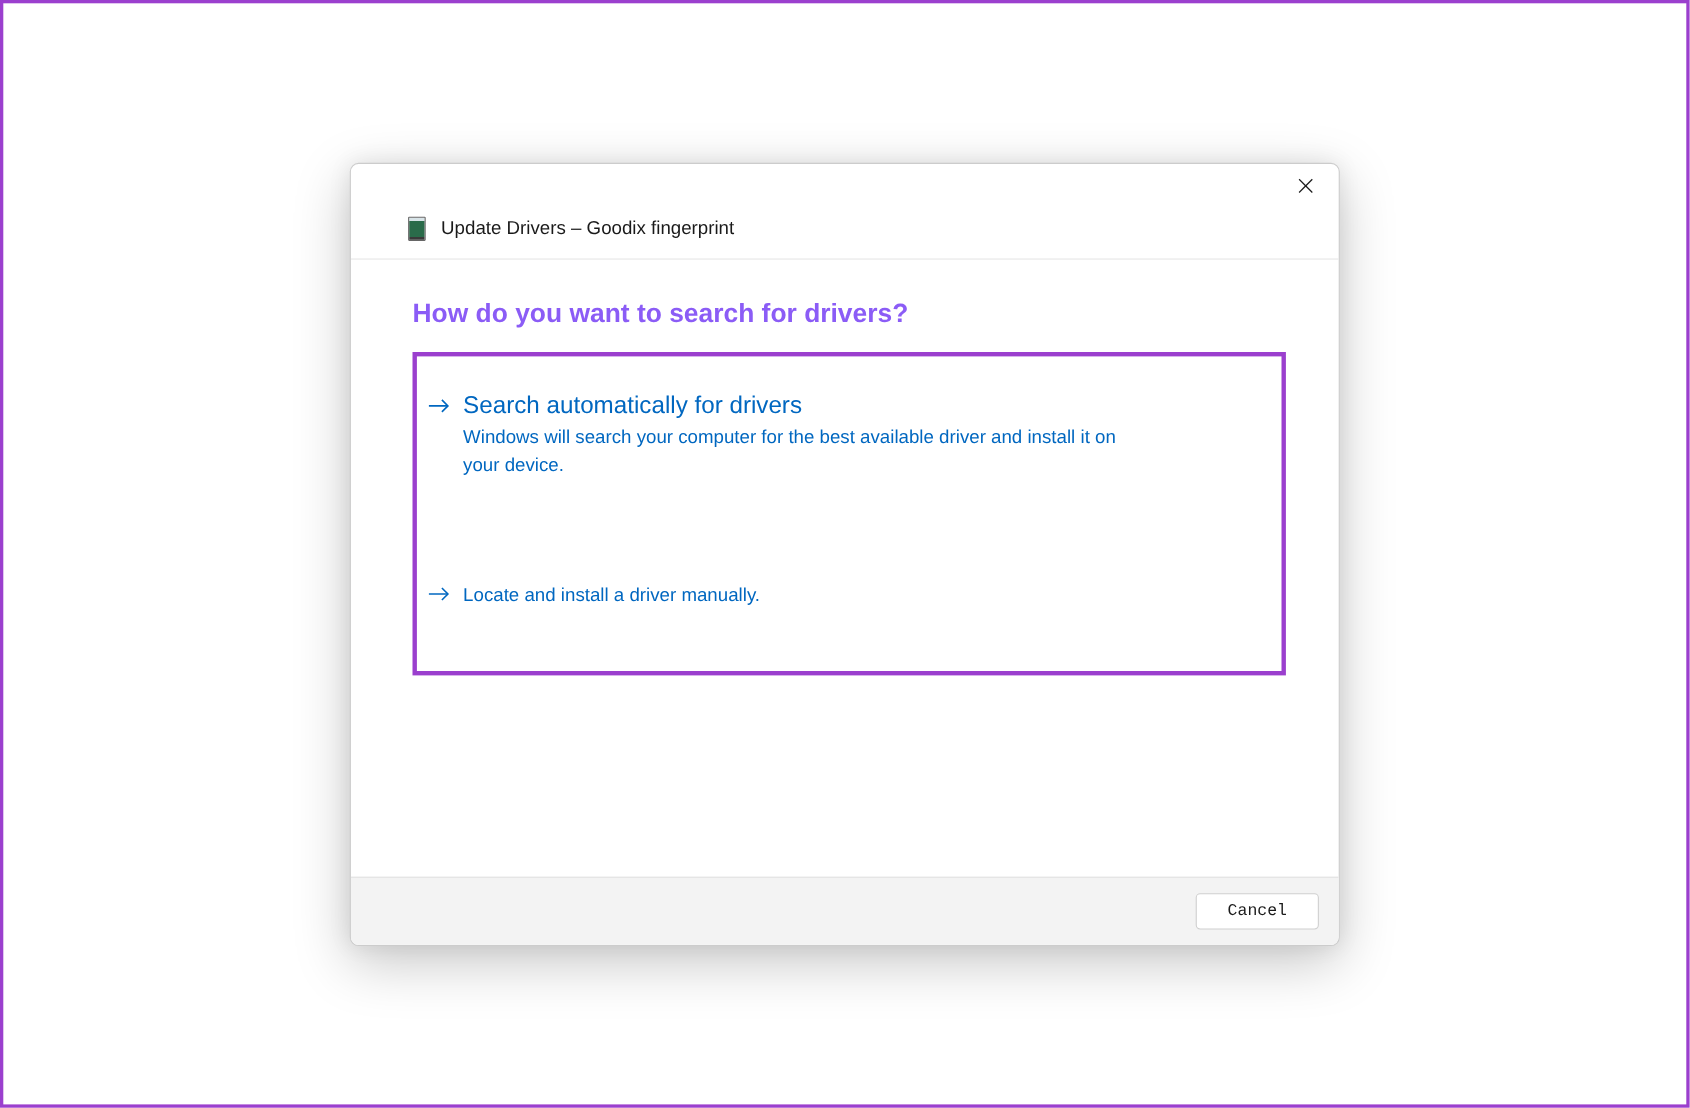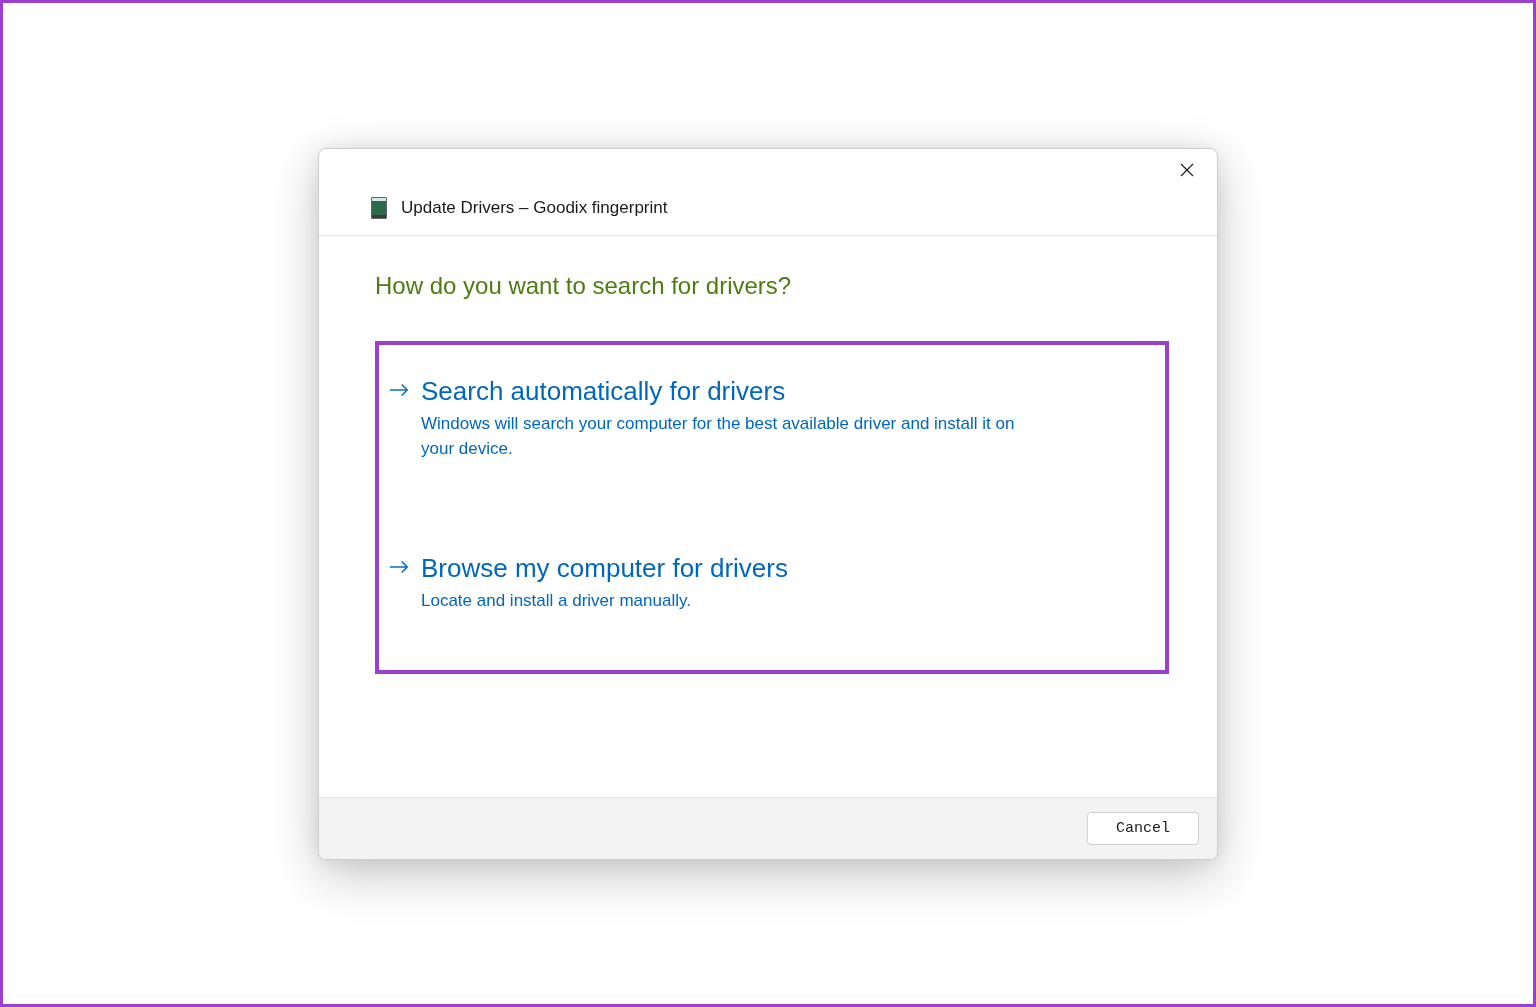--- a/index.html
+++ b/index.html
@@ -63,23 +63,23 @@
     font-size: 17px;
     color: #1a1a1a;
     font-weight: 400;
   }
   .content {
     flex: 1;
     padding: 36px 48px 20px 56px;
   }
   .heading {
     font-size: 24px;
-    color: #4d7c0f;
-    font-weight: 400;
-    margin-bottom: 41px;
+    color: #8b5cf6;
+    font-weight: 700;
+    margin-bottom: 20px;
   }
   .highlight-box {
     border: 4px solid #9b3fce;
     padding: 24px 30px 50px 10px;
   }
   .option {
     display: flex;
     align-items: flex-start;
     gap: 12px;
     padding: 6px 0;
@@ -87,21 +87,21 @@
   }
   .option + .option { margin-top: 78px; }
   .arrow {
     color: #0067c0;
     flex-shrink: 0;
     margin-top: 7px;
   }
   .arrow svg { width: 20px; height: 16px; }
   .option-text { flex: 1; }
   .option-title {
-    font-size: 26px;
+    font-size: 22px;
     color: #0067c0;
     font-weight: 400;
     line-height: 1.3;
   }
   .option-desc {
     font-size: 17px;
     color: #0067c0;
     font-weight: 400;
     line-height: 1.45;
     margin-top: 4px;
@@ -173,21 +173,20 @@
       </div>
 
       <div class="option">
         <span class="arrow">
           <svg viewBox="0 0 22 14" stroke="currentColor" stroke-width="1.6" fill="none">
             <line x1="1" y1="7" x2="20" y2="7"></line>
             <polyline points="14,1 20,7 14,13"></polyline>
           </svg>
         </span>
         <div class="option-text">
-          <div class="option-title">Browse my computer for drivers</div>
           <div class="option-desc">Locate and install a driver manually.</div>
         </div>
       </div>
 
     </div>
   </div>
 
   <div class="footer">
     <button class="cancel-btn">Cancel</button>
   </div>

